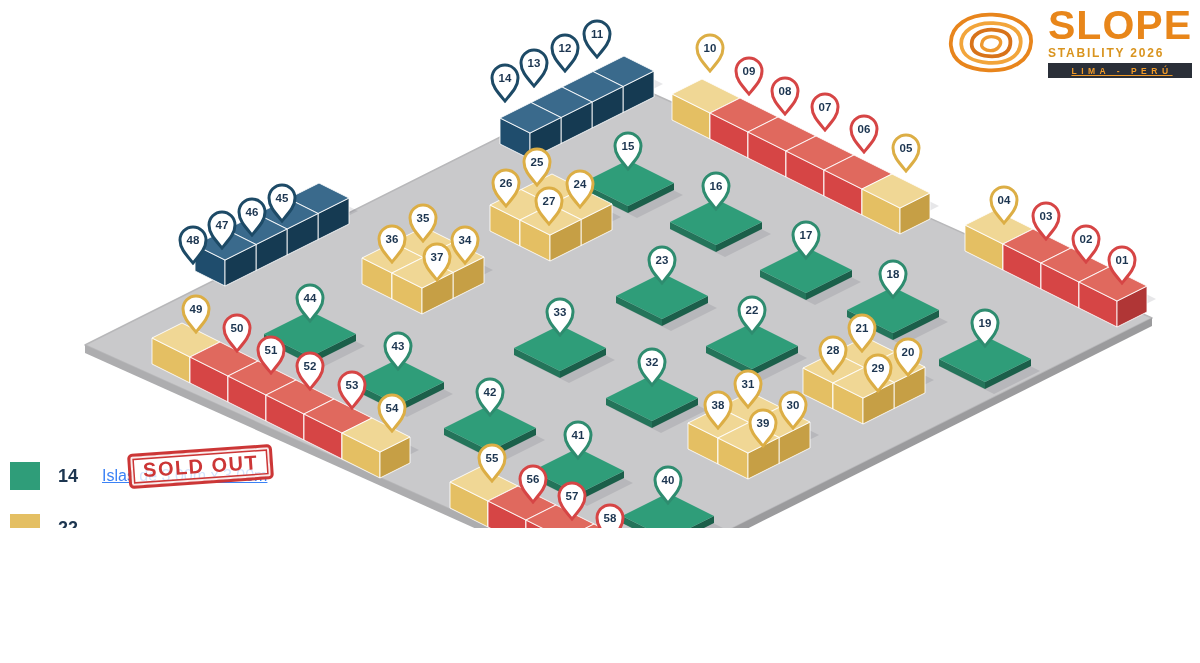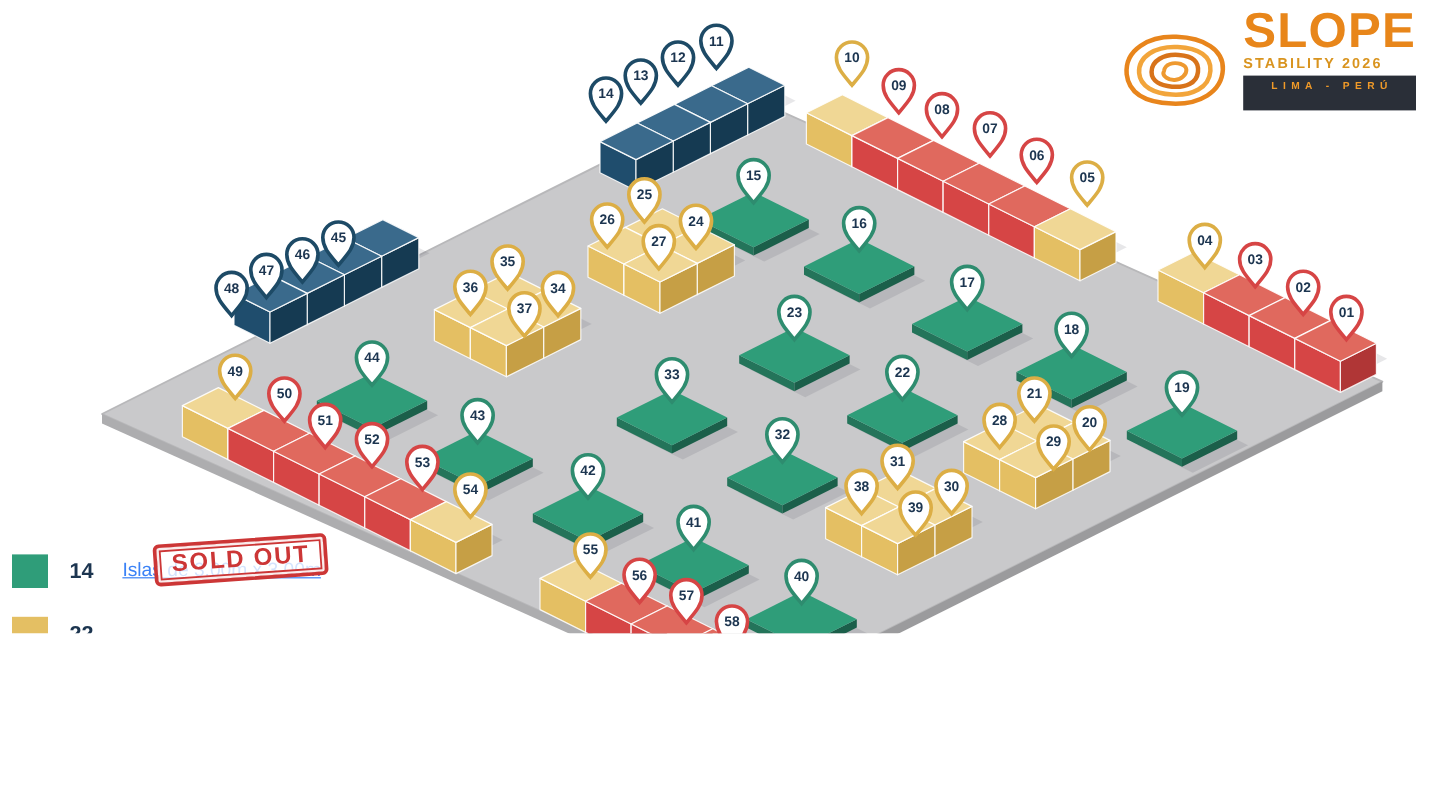--- a/index.html
+++ b/index.html
@@ -2,26 +2,26 @@
 <html><head>
 <meta charset="utf-8">
 <title>Slope Stability 2026 — Floor Plan</title>
 <style>
   html,body{margin:0;padding:0;background:#ffffff;}
   .stage{position:relative;width:1200px;height:528px;background:#ffffff;overflow:hidden;
          font-family:"Liberation Sans",sans-serif;}
   #map-svg{position:absolute;left:0;top:0;}
 
   
-  .logo{position:absolute;top:6px;right:20px;display:flex;gap:10px;align-items:flex-end;}
+  .logo{position:absolute;top:6px;right:8px;display:flex;gap:10px;align-items:center;}
   .logo-icon{margin-top:2px;}
   .logo-title{font-size:41px;font-weight:bold;color:#E8861A;line-height:0.95;letter-spacing:1px;}
   .logo-subtitle{font-size:12px;font-weight:bold;color:#D9941F;letter-spacing:1.8px;margin-top:1px;white-space:nowrap;}
   .logo-location{background:#2A2F38;color:#F09A28;font-size:8.5px;font-weight:bold;letter-spacing:4.5px;
-                 text-align:center;padding:3px 0 16px 4px;margin-top:3px;}
+                 text-align:center;padding:3px 0 2px 4px;margin-top:3px;text-decoration:underline;}
 
   
   .legend{position:absolute;left:10px;top:456px;width:480px;}
   .legend-row{display:flex;align-items:center;position:relative;height:40px;margin-bottom:12px;}
   .swatch{width:30px;height:28px;margin-right:18px;flex:0 0 auto;}
   .count{width:44px;font-size:18px;font-weight:bold;color:#1C3550;}
   .label{font-size:16px;color:#3b82f6;white-space:nowrap;text-decoration:underline;}
   .stamp{position:absolute;top:-7px;font-size:20px;font-weight:bold;letter-spacing:1.5px;
          padding:3px 12px;border:3px solid currentColor;border-radius:5px;
          background:rgba(255,255,255,0.78);

